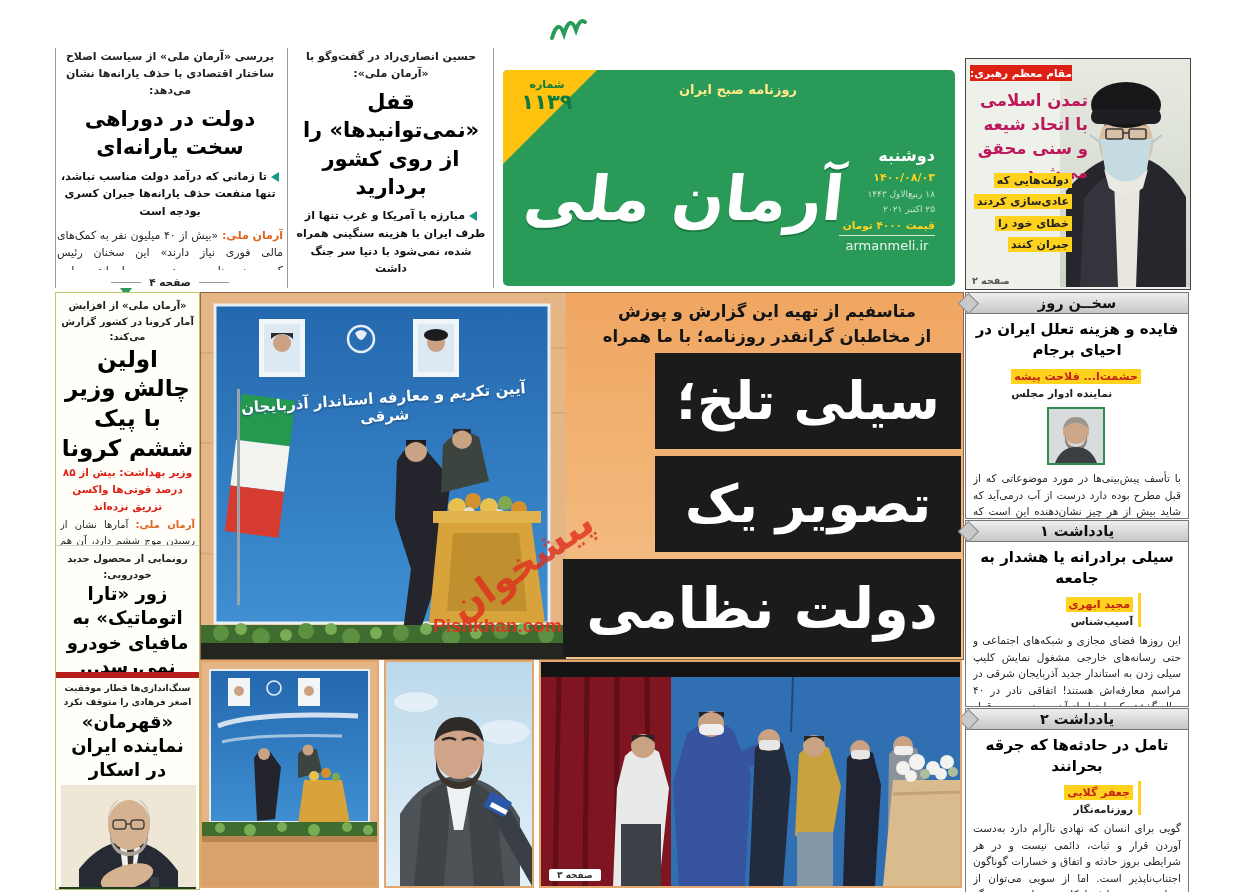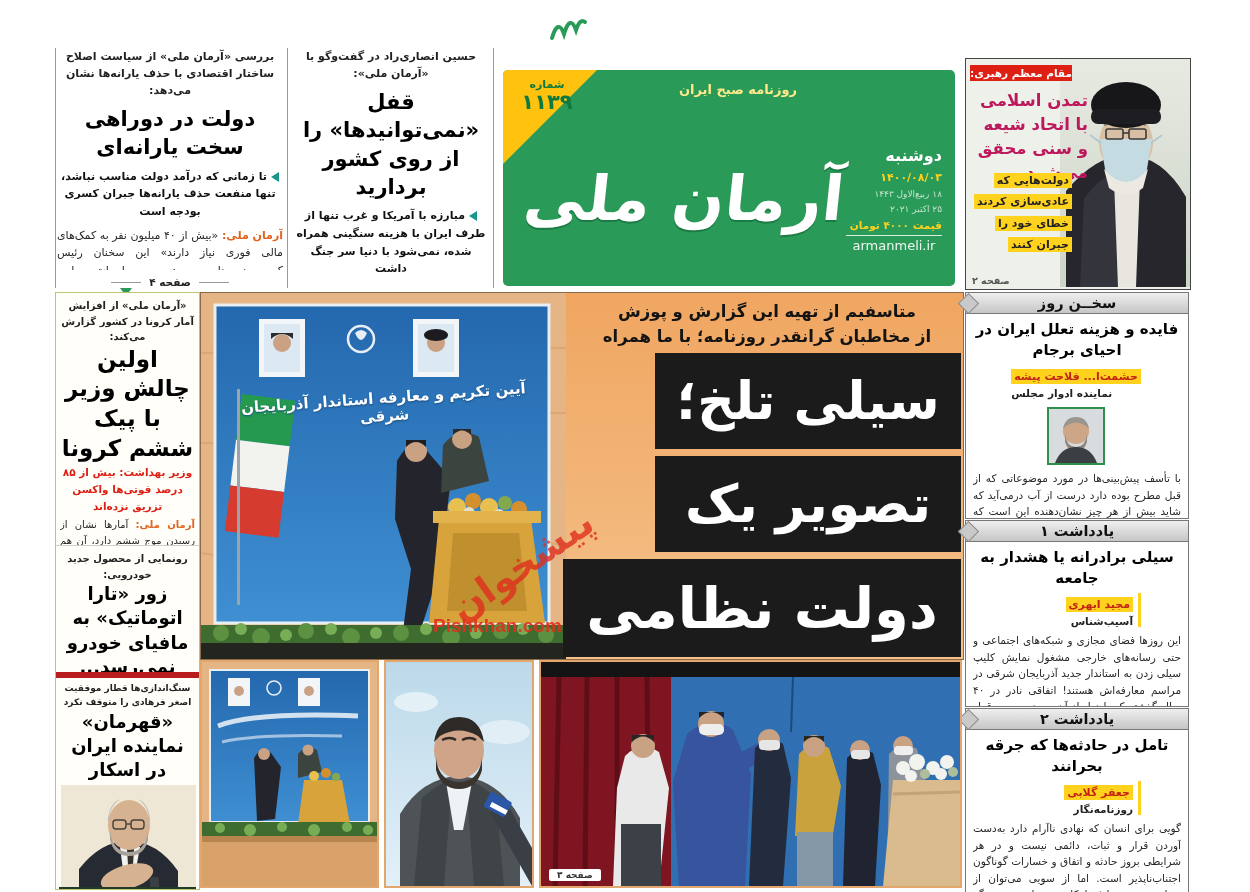--- a/index.html
+++ b/index.html
@@ -16,21 +16,21 @@
   .marker{display:inline-block;width:0;height:0;border-top:5px solid transparent;border-bottom:5px solid transparent;border-right:8px solid #17968a;vertical-align:middle;margin-left:4px;}
   .vline{width:1px;background:#9a9a9a;}
   
   #masthead{left:503px;top:70px;width:452px;height:216px;background:#2a9a58;border-radius:5px;overflow:hidden;}
   #mh-triangle{left:0;top:0;width:0;height:0;border-top:94px solid #ffc20e;border-left:94px solid transparent;transform:scaleX(-1);}
   #mh-issue{left:8px;top:8px;width:72px;text-align:center;color:#0e7a40;}
   #mh-issue .lbl{font-size:11px;font-weight:bold;display:block;}
   #mh-issue .num{font-size:21px;font-weight:bold;display:block;line-height:1.1;}
   #mh-tagline{left:140px;top:12px;width:190px;text-align:center;color:#ffe98a;font-size:13px;font-weight:bold;}
   #mh-logo{left:16px;top:48px;width:330px;height:160px;display:flex;align-items:center;justify-content:center;color:#fff;font-size:62px;font-weight:bold;transform:skewX(-6deg);text-shadow:0 2px 0 #1c7a44;white-space:nowrap;}
-  #mh-date{right:13px;top:76px;width:96px;text-align:right;color:#fff;}
+  #mh-date{right:20px;top:76px;width:96px;text-align:right;color:#fff;}
   #mh-date .wd{font-size:16px;font-weight:bold;display:block;margin-bottom:6px;}
   #mh-date .d1{font-size:11px;font-weight:bold;color:#ffd21e;display:block;margin-bottom:5px;}
   #mh-date .d2,#mh-date .d3{font-size:9px;color:#bfe3c8;display:block;margin-bottom:5px;}
   #mh-date .pr{font-size:10.5px;font-weight:bold;color:#ffd21e;display:block;margin-bottom:4px;}
   #mh-date .ws{font-size:13px;color:#eef7ef;display:block;border-top:1px solid #d8efdd;padding-top:2px;text-align:center;}
   #mh-squiggle{left:548px;top:12px;}
   
   #leaderbox{left:965px;top:58px;width:224px;height:230px;border:1px solid #444;background:#eef0ea;overflow:hidden;}
   #leader-photo{right:0;top:0;width:130px;height:228px;}
   #leader-label{right:118px;top:6px;left:4px;background:#dd1f14;color:#fff;font-size:10.5px;font-weight:bold;text-align:center;padding:2px 0;}

